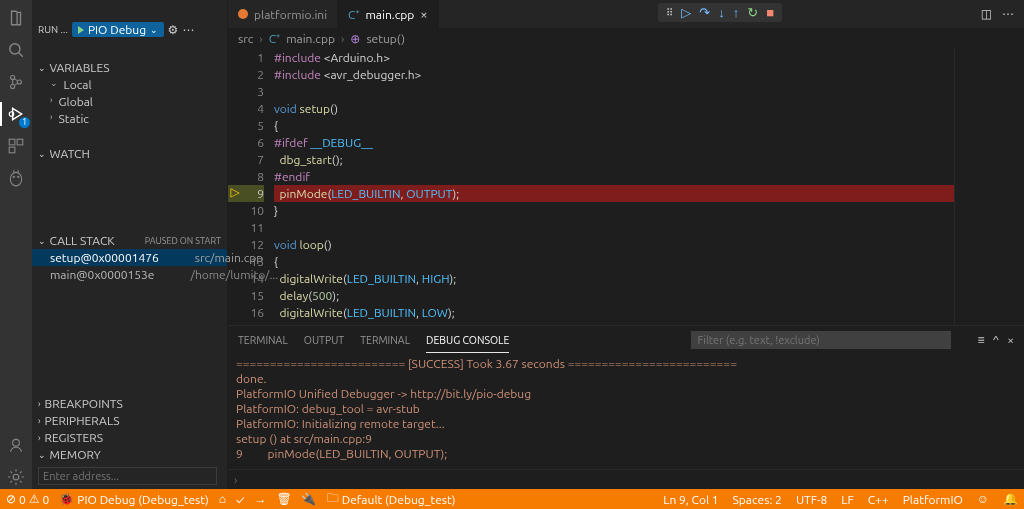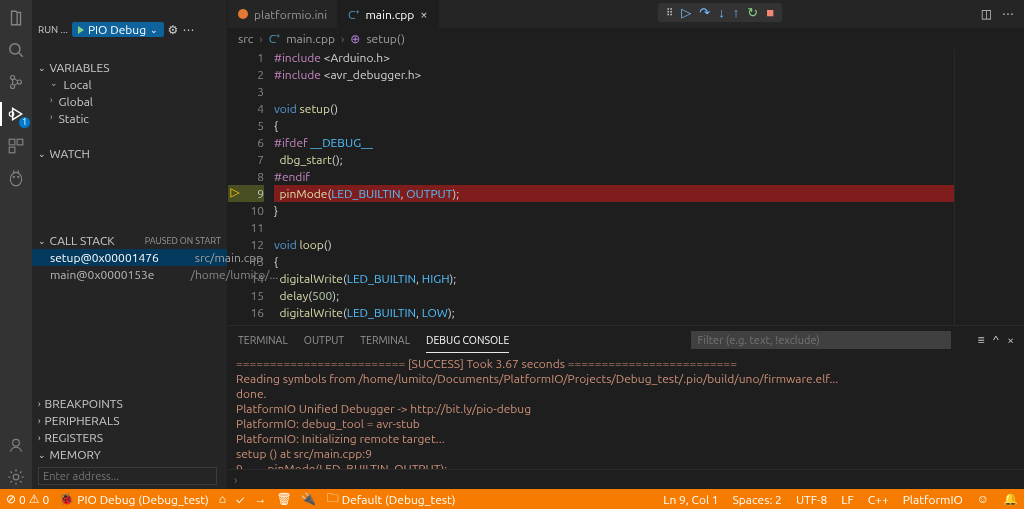--- a/index.html
+++ b/index.html
@@ -273,21 +273,20 @@
         <div class="ptab active">DEBUG CONSOLE</div>
         <input class="panel-filter" placeholder="Filter (e.g. text, !exclude)" style="">
         <div class="panel-icons">
           <span>≡</span>
           <span>^</span>
           <span>×</span>
         </div>
       </div>
       <div class="panel-body" id="console">
           <div>========================= [SUCCESS] Took 3.67 seconds =========================</div>
-          <div>Reading symbols from /home/lumito/Documents/PlatformIO/Projects/Debug_test/.pio/build/uno/firmware.elf...</div>
           <div>done.</div>
           <div>PlatformIO Unified Debugger -&gt; http://bit.ly/pio-debug</div>
           <div>PlatformIO: debug_tool = avr-stub</div>
           <div>PlatformIO: Initializing remote target...</div>
           <div>setup () at src/main.cpp:9</div>
           <div>9         pinMode(LED_BUILTIN, OUTPUT);</div>
         </div>
       <div class="repl-row">›</div>
     </div>
   </div>

